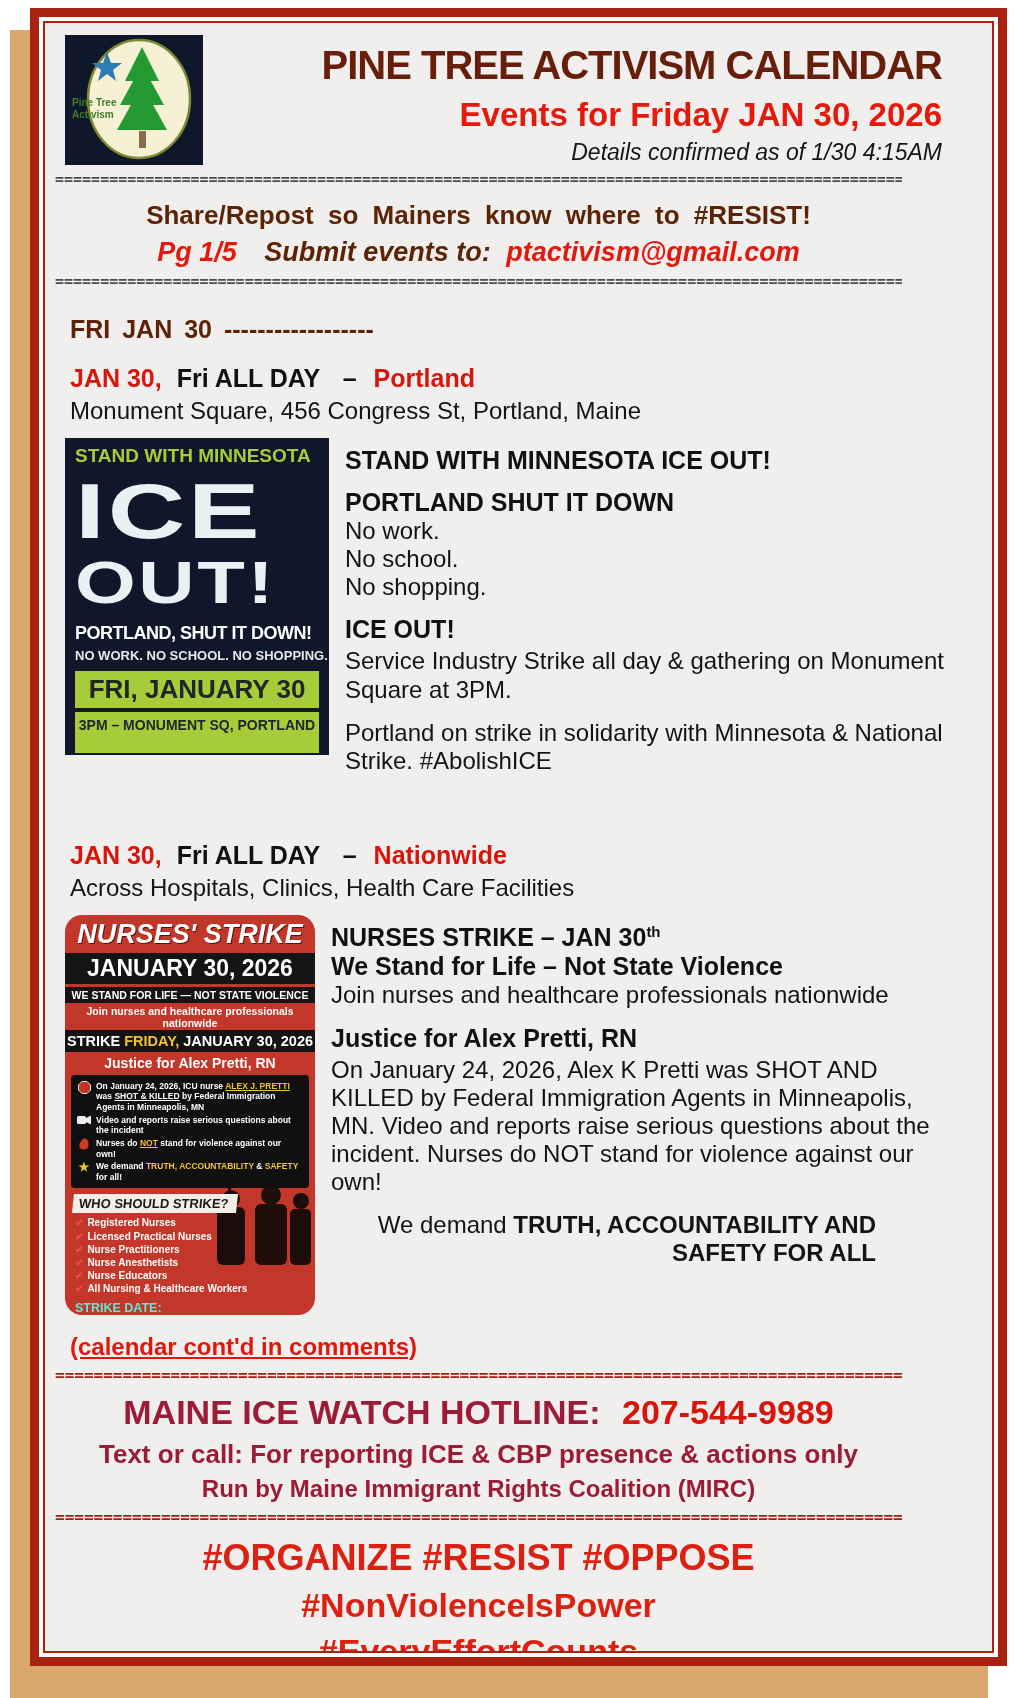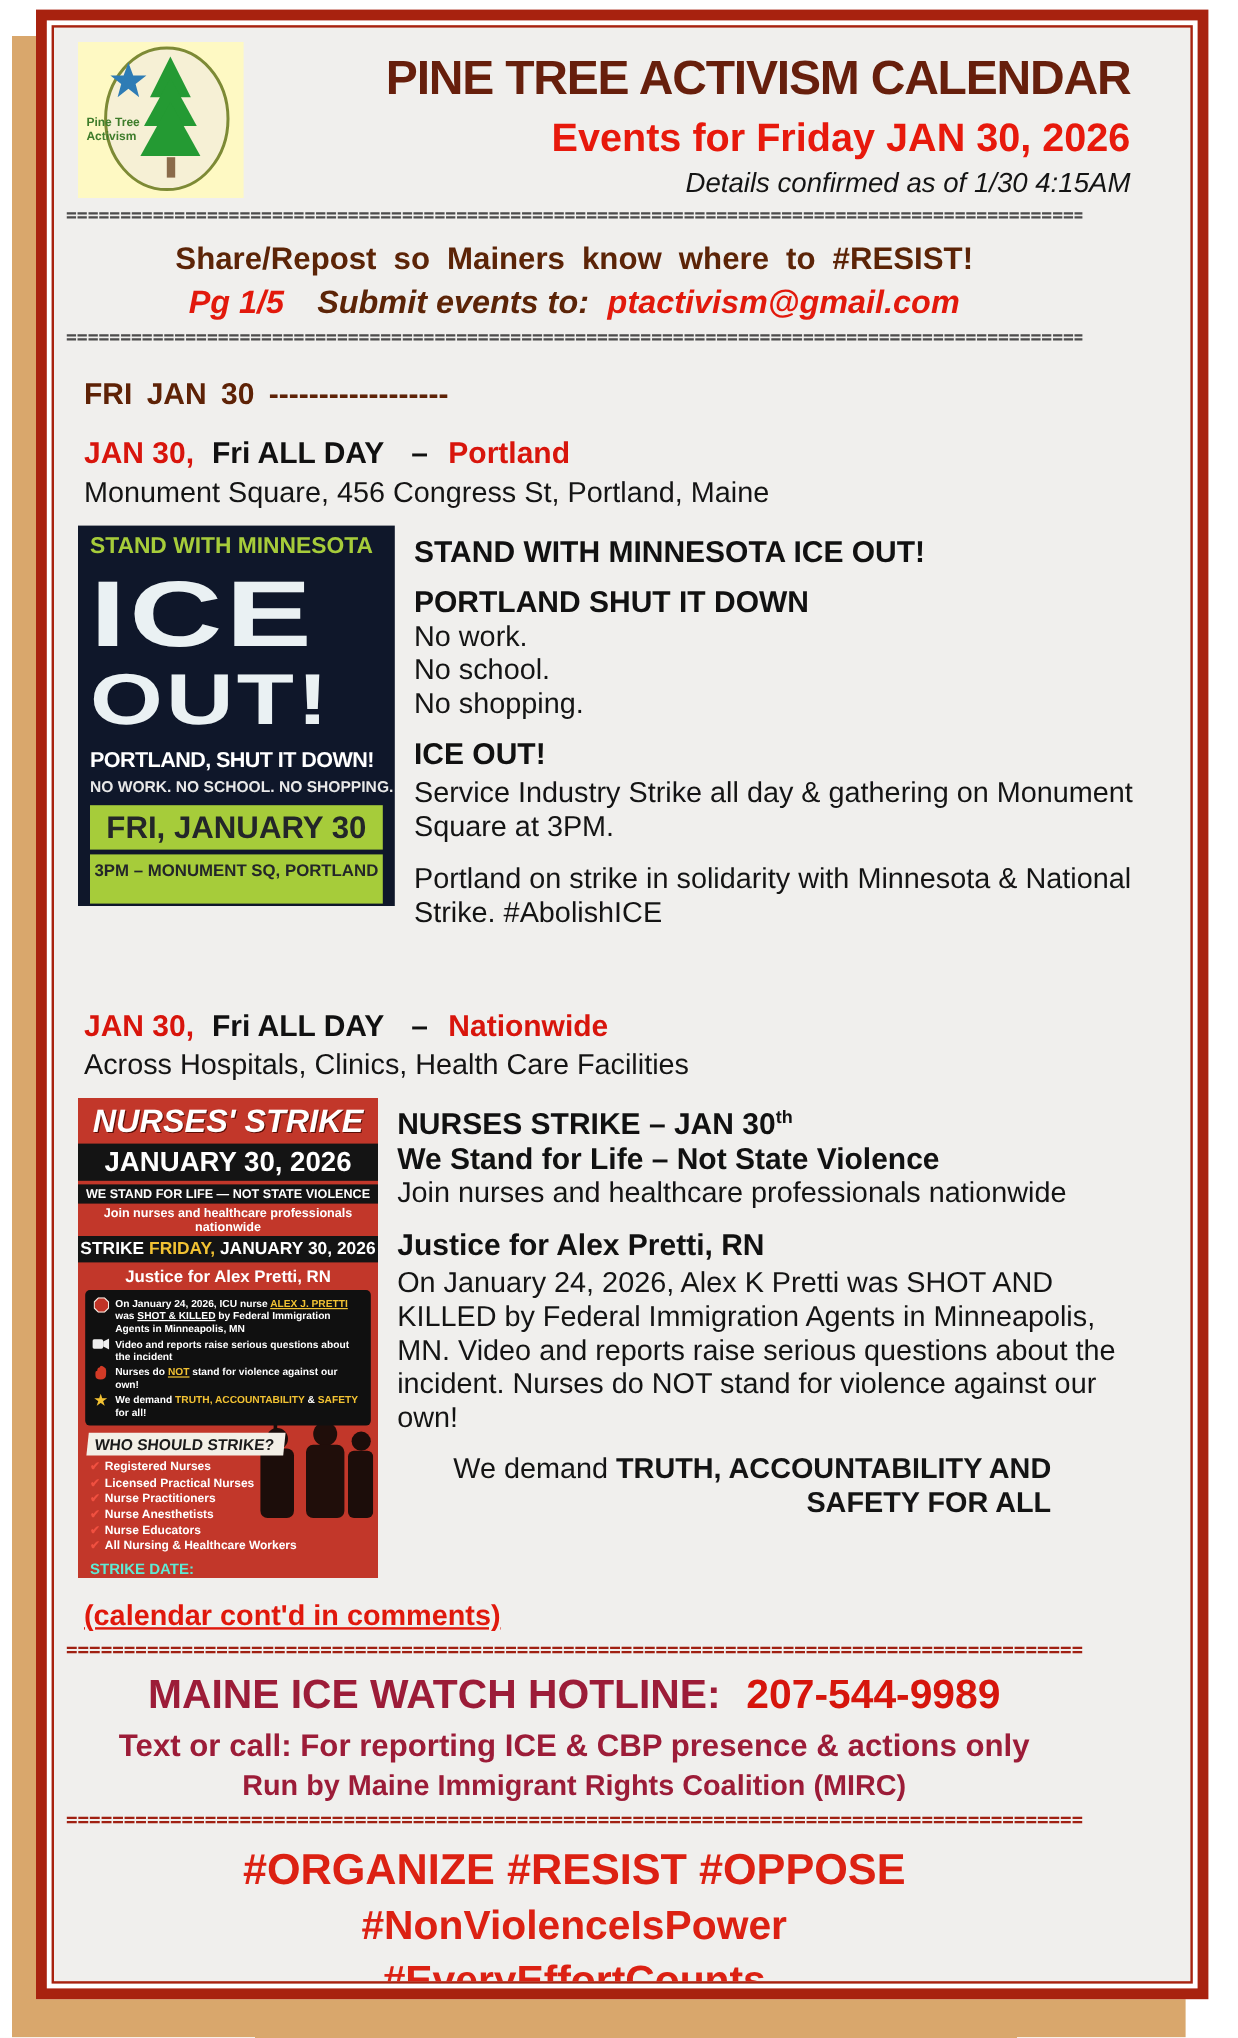--- a/index.html
+++ b/index.html
@@ -5,21 +5,21 @@
   html,body { margin:0; padding:0; background:#ffffff; }
   .page { position:relative; width:1032px; height:1698px; background:#ffffff; overflow:hidden;
           font-family:"Liberation Sans", sans-serif; }
   .shadow { position:absolute; left:10px; top:30px; width:978px; height:1668px; background:#d9a76c; }
   .card { position:absolute; left:30px; top:8px; width:977px; height:1658px; box-sizing:border-box;
           border:9px solid #a8220f; background:#ffffff; padding:4px; }
   .card-inner { box-sizing:border-box; height:100%; border:2px solid #a8220f; background:#f0efed; overflow:hidden; }
 
   
   .header-row { display:flex; margin:12px 20px 0 20px; }
-  .logo { width:138px; height:130px; background:#fef9c3; flex:none; position:relative; }
+  .logo { width:138px; height:130px; background:#0f172a; flex:none; position:relative; }
   .logo-text { position:absolute; left:7px; top:62px; font-size:10px; font-weight:700; color:#3f7d2b; line-height:1.15; }
   .title-block { flex:1; text-align:right; padding-top:8px; margin-right:30px; }
   .t1 { font-size:40px; font-weight:800; color:#671f0c; letter-spacing:-1px; }
   .t2 { font-size:33px; font-weight:800; color:#e7190c; margin-top:8px; }
   .t3 { font-size:23px; font-style:italic; color:#141414; margin-top:5px; }
 
   .divider { font:700 15px/1.0 "DejaVu Sans Mono", monospace; color:#4c4c4c; white-space:nowrap;
              overflow:hidden; margin:6px 90px 0 10px; }
   .divider.maroon { color:#a02012; font-size:16px; }
 
@@ -62,21 +62,21 @@
                  transform:scale(1.30,1.0); transform-origin:left top; letter-spacing:2px; }
   .p1-sub1 { color:#ffffff; font-weight:800; font-size:18px; margin-top:6px; white-space:nowrap; letter-spacing:-0.5px; }
   .p1-sub2 { color:#e8e8e8; font-weight:700; font-size:13px; margin-top:4px; white-space:nowrap; }
   .p1-band { background:#a6cc3a; color:#232629; font-weight:800; font-size:26px; text-align:center;
              margin-top:8px; padding:3px 0; white-space:nowrap; }
   .p1-band2 { background:#a6cc3a; color:#232629; font-weight:800; font-size:14px; text-align:center;
               margin-top:4px; padding:5px 0 20px; white-space:nowrap; }
 
   
   .poster2 { width:250px; height:400px; background:#c2372a; flex:none; position:relative; overflow:hidden;
-             box-sizing:border-box; }
+             box-sizing:border-box;border-radius:17px; }
   .p2-title { font-size:27px; font-weight:900; font-style:italic; color:#fff; text-align:center; padding-top:4px;
               text-shadow:1px 1px 0 #5a0f08; }
   .p2-dateband { background:#141414; color:#fff; font-weight:800; font-size:23px; text-align:center;
                  padding:2px 0; margin-top:3px; }
   .p2-tagline { background:#141414; color:#fff; font-weight:700; font-size:10.5px; text-align:center;
                 padding:2px 0; margin-top:3px; }
   .p2-join { color:#fff; font-weight:700; font-size:10.5px; text-align:center; padding:2px 0 1px; }
   .p2-strikeband { background:#141414; color:#fff; font-weight:800; font-size:14.5px; text-align:center; padding:3px 0; }
   .yellow { color:#f2c233; }
   .p2-justice { color:#fff; font-weight:800; font-size:14px; text-align:center; padding:3px 0 2px; }

